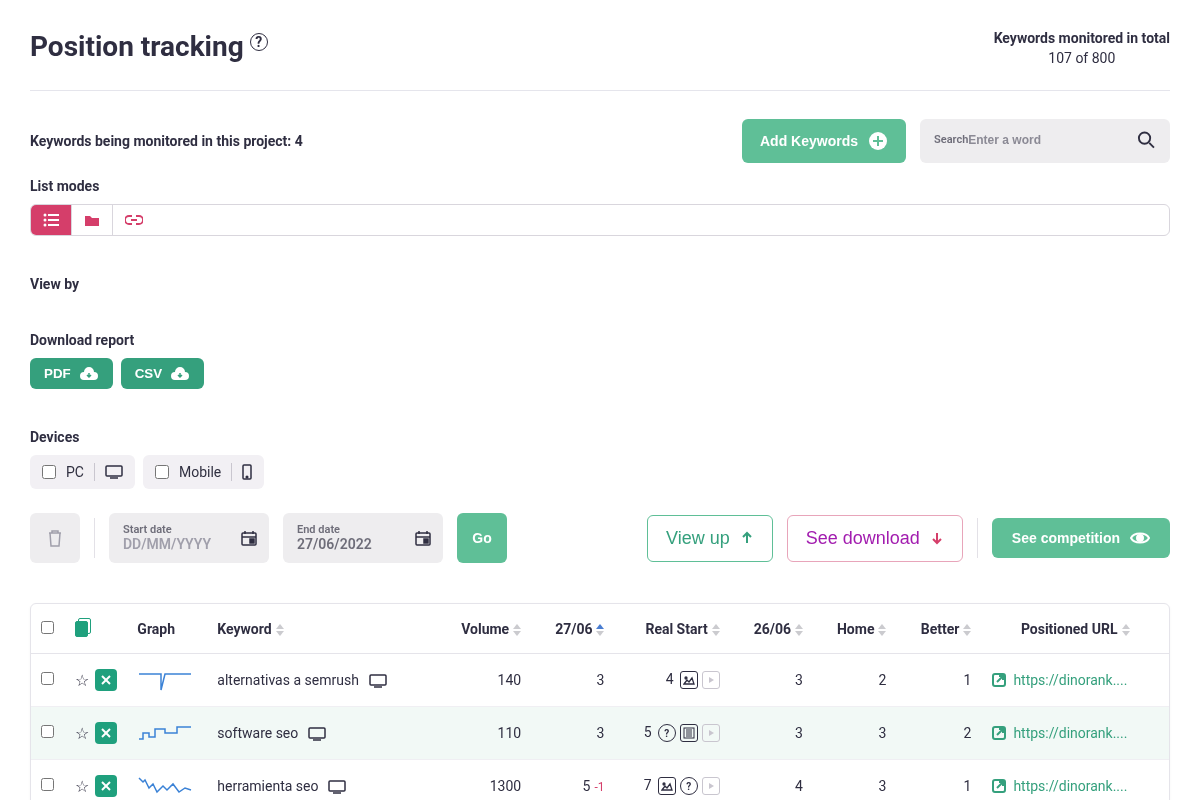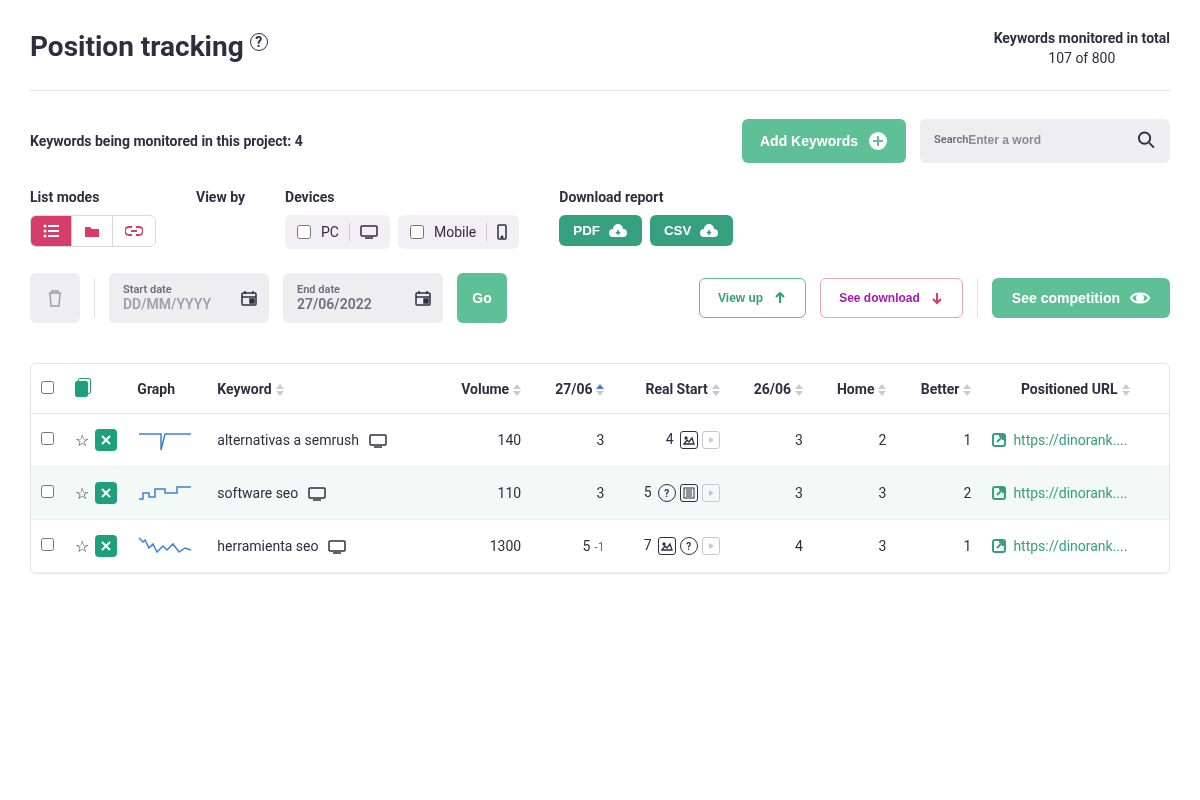--- a/index.html
+++ b/index.html
@@ -17,21 +17,21 @@
   .toolbar1-right { display: flex; gap: 14px; align-items: stretch; }
   .btn-green { background: #5fbf97; color: #fff; font-weight: 700; border: none; border-radius: 6px; padding: 12px 18px; display: flex; align-items: center; gap: 10px; cursor: pointer; font-size: 14px; }
   .btn-green svg { fill: #fff; }
   .search-box { background: #eeedef; border-radius: 6px; padding: 6px 14px 8px 14px; display: flex; align-items: center; gap: 20px; width: 250px; }
   .search-box .sb-col { display: flex; flex-direction: row; }
   .search-box .sb-lbl { font-size: 11px; color: #6e6d79; font-weight: 600; margin-bottom: 2px; }
   .search-box input { border: none; background: transparent; font-size: 12px; color: #6e6d79; font-weight: 700; outline: none; width: 100%; }
   .search-box input::placeholder { color: #8b8a95; font-weight: 600; }
   .search-box .mag { margin-left: auto; }
 
-  .toolbar2 { display: flex; gap: 40px; margin-top: 26px; flex-wrap: wrap; }
+  .toolbar2 { display: flex; gap: 40px; margin-top: 15px; flex-wrap: wrap; flex-direction: column; }
   .tb-group { display: flex; flex-direction: column; gap: 10px; }
   .tb-group > .lbl { font-weight: 700; color: #2f2e41; }
   .tb-row { display: flex; gap: 8px; }
   .seg { display: flex; border: 1px solid #d9d6dd; border-radius: 6px; overflow: hidden; }
   .seg .seg-item { padding: 8px 12px; display: flex; align-items: center; justify-content: center; border-right: 1px solid #d9d6dd; cursor: pointer; }
   .seg .seg-item:last-child { border-right: none; }
   .seg .seg-item.active { background: #d53e6a; color: #fff; }
   .seg .seg-item.active svg { fill: #fff; }
   .chip { display: flex; align-items: center; gap: 10px; background: #f2f0f4; border-radius: 6px; padding: 8px 12px; cursor: pointer; }
   .chip .divider { width: 1px; height: 18px; background: #c9c6cf; }
@@ -40,21 +40,21 @@
 
   .toolbar3 { display: flex; align-items: center; gap: 14px; margin-top: 24px; }
   .sq-btn { width: 50px; height: 50px; background: #eeedef; border-radius: 6px; display: flex; align-items: center; justify-content: center; cursor: pointer; }
   .date-box { background: #eeedef; border-radius: 6px; padding: 6px 44px 8px 14px; position: relative; height: 50px; display: flex; flex-direction: column; justify-content: center; width: 160px;}
   .date-box .db-lbl { font-size: 11px; color: #6e6d79; font-weight: 600; }
   .date-box .db-val { font-size: 14px; color: #6e6d79; font-weight: 600; }
   .date-box .db-placeholder { color: #a09fab; font-weight: 600; }
   .date-box .cal { position: absolute; right: 12px; top: 50%; transform: translateY(-50%); }
   .go-btn { background: #5fbf97; color: #fff; font-weight: 700; border: none; border-radius: 6px; width: 50px; height: 50px; cursor: pointer; font-size: 14px;}
   .vsep { width: 1px; height: 40px; background: #e3e1e7; }
-  .outline-btn { border: 1.5px solid; border-radius: 6px; padding: 12px 18px; background: #fff; font-weight: 700; display: flex; align-items: center; gap: 10px; cursor: pointer; font-size: 12px; }
+  .outline-btn { border: 1.5px solid; border-radius: 6px; padding: 12px 18px; background: #fff; font-weight: 400; display: flex; align-items: center; gap: 10px; cursor: pointer; font-size: 18px; }
   .outline-green { color: #35a07d; border-color: #5fbf97; }
   .outline-red { color: #a21caf; border-color: #e8a5ba; }
   .solid-green { background: #5fbf97; color: #fff; border: none; border-radius: 6px; padding: 12px 20px; font-weight: 700; display: flex; align-items: center; gap: 10px; cursor: pointer; font-size: 14px;}
 
   .table-wrap { margin-top: 40px; border: 1px solid #e5e4ea; border-radius: 6px; overflow: hidden; box-shadow: 0 1px 3px rgba(0,0,0,0.04);}
   table { width: 100%; border-collapse: collapse; }
   thead th { text-align: left; font-weight: 700; color: #2f2e41; padding: 14px 10px; font-size: 14px; border-bottom: 1px solid #e5e4ea; white-space: nowrap; position: relative;}
   thead th.num, tbody td.num { text-align: right; }
   .sort-icons { display: inline-flex; flex-direction: column; margin-left: 4px; vertical-align: middle; line-height: 0;}
   .sort-icons .tri { width: 0; height: 0; border-left: 4px solid transparent; border-right: 4px solid transparent; opacity: 0.25; }
@@ -145,60 +145,60 @@
             </svg>
           </div>
       </div>
     </div>
 
     <div class="tb-group">
       <span class="lbl">View by</span>
     </div>
 
     <div class="tb-group">
+      <span class="lbl">Download report</span>
+      <div class="tb-row">
+        <button class="btn-dl">
+          <span>PDF</span>
+          <svg width="20" height="14" viewBox="0 0 20 14" fill="#fff">
+              <path d="M15 5 a4 4 0 0 1 0 8 H5 a4 4 0 0 1 0-8 a5 5 0 0 1 10 0 Z"></path>
+              <path d="M10 6 v4 M8 8 l2 2 l2 -2" stroke="#35a07d" stroke-width="1.5" fill="none"></path>
+            </svg>
+        </button>
+        <button class="btn-dl">
+          <span>CSV</span>
+          <svg width="20" height="14" viewBox="0 0 20 14" fill="#fff">
+              <path d="M15 5 a4 4 0 0 1 0 8 H5 a4 4 0 0 1 0-8 a5 5 0 0 1 10 0 Z"></path>
+              <path d="M10 6 v4 M8 8 l2 2 l2 -2" stroke="#35a07d" stroke-width="1.5" fill="none"></path>
+            </svg>
+        </button>
+      </div>
+    </div>
+
+    <div class="tb-group">
       <span class="lbl">Devices</span>
       <div class="tb-row">
         <label class="chip">
           <input type="checkbox" style="">
           <span>PC</span>
           <span class="divider"></span>
           <svg width="18" height="14" viewBox="0 0 18 14" fill="none" stroke="#2f2e41" stroke-width="1.5">
               <rect x="1" y="1" width="16" height="10" rx="1"></rect>
               <line x1="5" y1="13" x2="13" y2="13"></line>
             </svg>
         </label>
         <label class="chip">
           <input type="checkbox" style="">
           <span>Mobile</span>
           <span class="divider"></span>
           <svg width="10" height="16" viewBox="0 0 10 16" fill="none" stroke="#2f2e41" stroke-width="1.5">
               <rect x="1" y="1" width="8" height="14" rx="1"></rect>
               <circle cx="5" cy="13" r="0.8" fill="#2f2e41"></circle>
             </svg>
         </label>
-      </div>
-    </div>
-
-    <div class="tb-group">
-      <span class="lbl">Download report</span>
-      <div class="tb-row">
-        <button class="btn-dl">
-          <span>PDF</span>
-          <svg width="20" height="14" viewBox="0 0 20 14" fill="#fff">
-              <path d="M15 5 a4 4 0 0 1 0 8 H5 a4 4 0 0 1 0-8 a5 5 0 0 1 10 0 Z"></path>
-              <path d="M10 6 v4 M8 8 l2 2 l2 -2" stroke="#35a07d" stroke-width="1.5" fill="none"></path>
-            </svg>
-        </button>
-        <button class="btn-dl">
-          <span>CSV</span>
-          <svg width="20" height="14" viewBox="0 0 20 14" fill="#fff">
-              <path d="M15 5 a4 4 0 0 1 0 8 H5 a4 4 0 0 1 0-8 a5 5 0 0 1 10 0 Z"></path>
-              <path d="M10 6 v4 M8 8 l2 2 l2 -2" stroke="#35a07d" stroke-width="1.5" fill="none"></path>
-            </svg>
-        </button>
       </div>
     </div>
   </div>
 
   <div class="toolbar3">
     <div class="sq-btn">
       <svg width="16" height="18" viewBox="0 0 16 18" fill="none" stroke="#a09fab" stroke-width="1.5">
           <path d="M2 4 h12"></path>
           <path d="M5 4 V2 h6 v2"></path>
           <path d="M3 4 l1 13 h8 l1 -13"></path>

